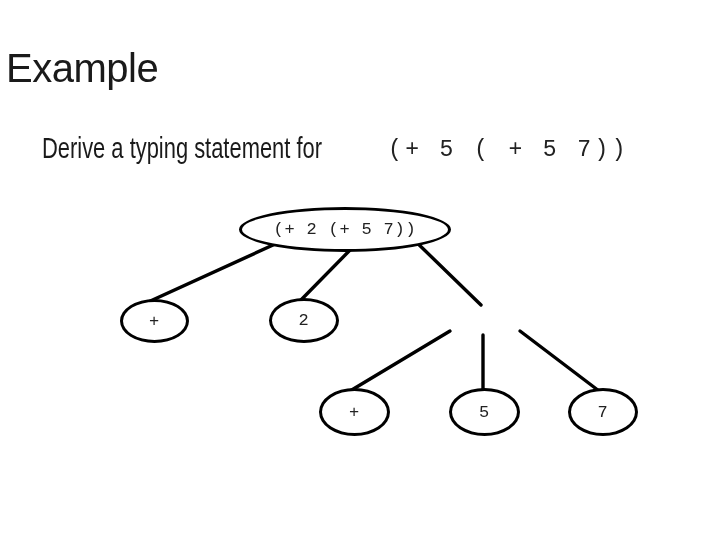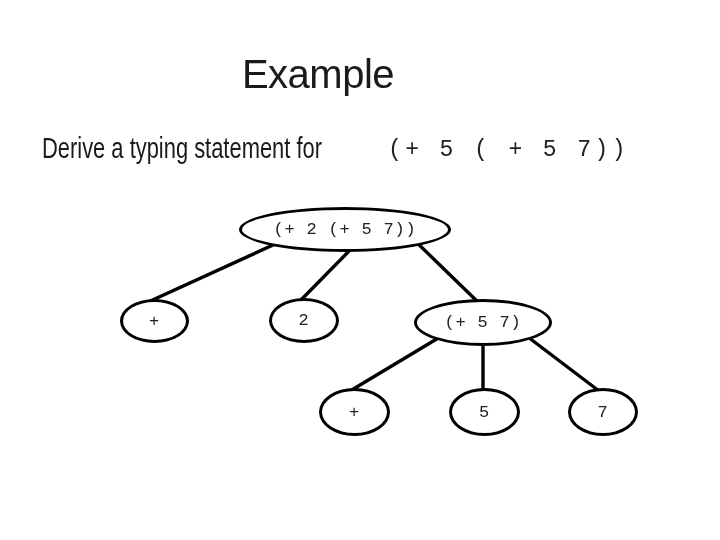--- a/index.html
+++ b/index.html
@@ -14,22 +14,21 @@
     background: #ffffff;
     overflow: hidden;
     font-family: "Liberation Sans", sans-serif;
     color: #000000;
   }
   .title {
     position: absolute;
     top: 42px;
     left: 0;
     width: 612px;
-    margin: 12px;
-    text-align: center;
+    margin: 6px;
     font-size: 40px;
     font-weight: 400;
     letter-spacing: -0.5px;
     line-height: 1;
     color: #1a1a1a;
   }
   .body-prefix {
     position: absolute;
     left: 42px;
     top: 133px;
@@ -109,23 +108,20 @@
   </div>
 
   <div class="node n-plus1">
     <span>+</span>
   </div>
 
   <div class="node n-two">
     <span>2</span>
   </div>
 
-  <div class="node n-sub">
-    <span>(+ 5 7)</span>
-  </div>
 
   <div class="node n-plus2">
     <span>+</span>
   </div>
 
   <div class="node n-five">
     <span>5</span>
   </div>
 
   <div class="node n-seven">

